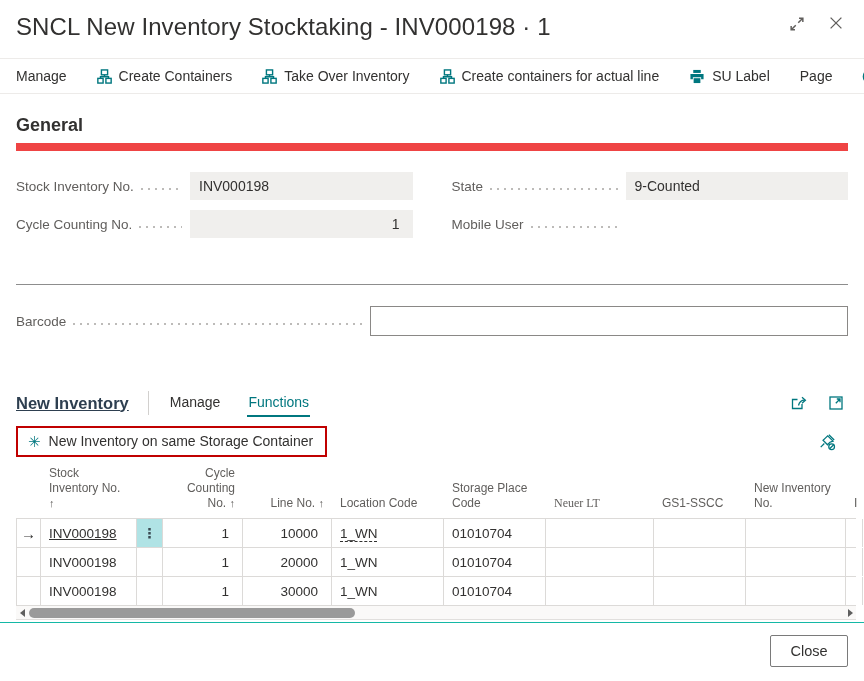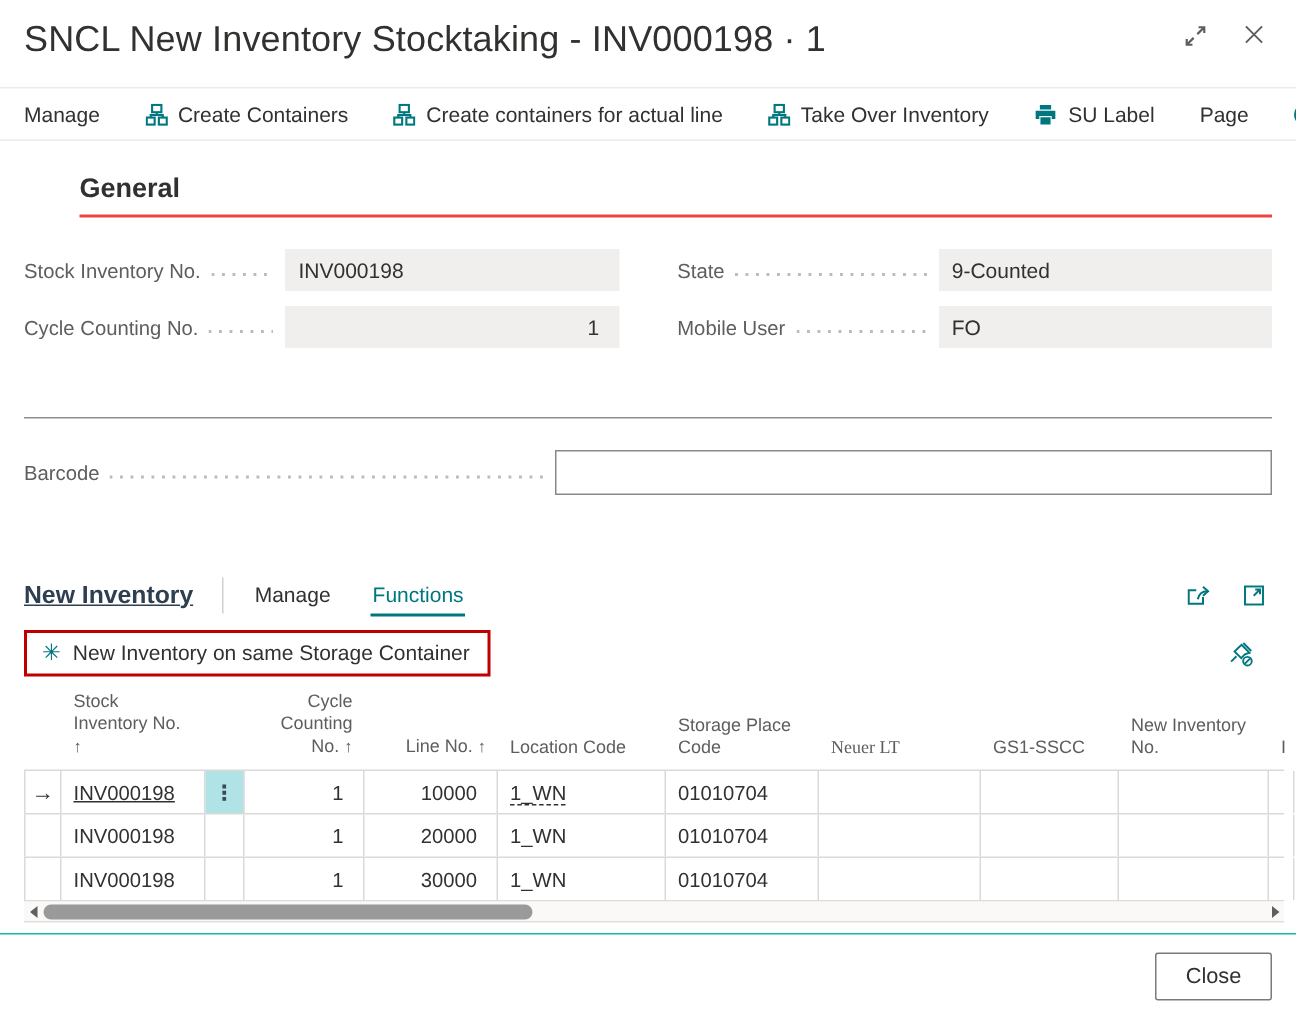--- a/index.html
+++ b/index.html
@@ -30,22 +30,21 @@
     font-size: 14px;
   }
   .tb-item { display: inline-flex; align-items: center; gap: 7px; color: #323130; cursor: pointer; white-space: nowrap; }
   .tb-info { margin-left: auto; display: inline-flex; cursor: pointer; padding-right: 2px; }
 
   
   .section-head {
     margin-top: 21px;
     font-size: 18px; font-weight: 600; color: #323130;
     padding-bottom: 7px;
-    border-bottom: 2px solid #ef4444;
-    margin-left: 37px;
+    border-bottom: 8px solid #ef4444;
   }
   .fields-grid {
     margin-top: 21px;
     display: grid;
     grid-template-columns: 1fr 1fr;
     column-gap: 39px;
     row-gap: 10px;
   }
   .field-row { display: flex; align-items: center; height: 28px; }
   .field-label {
@@ -215,32 +214,32 @@
   </span>
   <span class="tb-item">
     <span>
       <svg width="15" height="15" viewBox="0 0 16 16" fill="none" stroke="#00777f" stroke-width="1.5">
         <rect x="4.7" y="1" width="6.6" height="5.2"></rect>
         <rect x="0.9" y="10" width="5.6" height="5"></rect>
         <rect x="9.5" y="10" width="5.6" height="5"></rect>
         <path d="M8 6.2v2M3.7 10V8.2h8.6V10"></path>
       </svg>
     </span>
-    <span>Create containers for actual line</span>
+    <span>Take Over Inventory</span>
   </span>
   <span class="tb-item">
     <span>
       <svg width="15" height="15" viewBox="0 0 16 16" fill="none" stroke="#00777f" stroke-width="1.5">
         <rect x="4.7" y="1" width="6.6" height="5.2"></rect>
         <rect x="0.9" y="10" width="5.6" height="5"></rect>
         <rect x="9.5" y="10" width="5.6" height="5"></rect>
         <path d="M8 6.2v2M3.7 10V8.2h8.6V10"></path>
       </svg>
     </span>
-    <span>Take Over Inventory</span>
+    <span>Create containers for actual line</span>
   </span>
   <span class="tb-item">
     <span>
       <svg width="16" height="15" viewBox="0 0 16 16" fill="#00777f">
         <path d="M4 1h8v3.2H4z"></path>
         <path d="M1 5.2h14V11h-2.6V8.8H3.6V11H1z"></path>
         <path d="M4.4 9.8h7.2V15H4.4z"></path>
       </svg>
     </span>
     <span>SU Label</span>
@@ -284,21 +283,20 @@
         <span class="leader"></span>
       </span>
       <span class="field-value num">1</span>
     </div>
 
     <div class="field-row">
       <span class="field-label">
         <span class="lbl-text">Mobile User</span>
         <span class="leader"></span>
       </span>
-      <span class="field-value">FO</span>
     </div>
   </div>
 
   <div class="hr-strong"></div>
 
   <div class="barcode-row">
     <span class="field-label">
       <span class="lbl-text">Barcode</span>
       <span class="leader"></span>
     </span>

